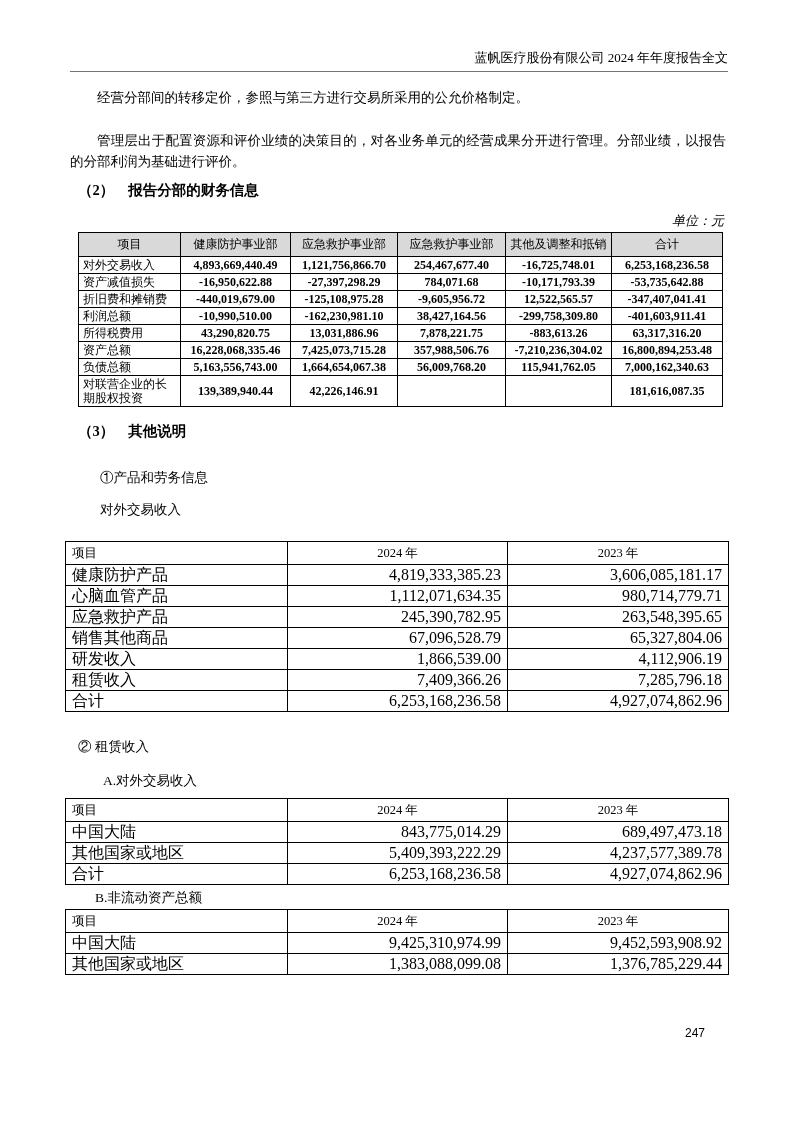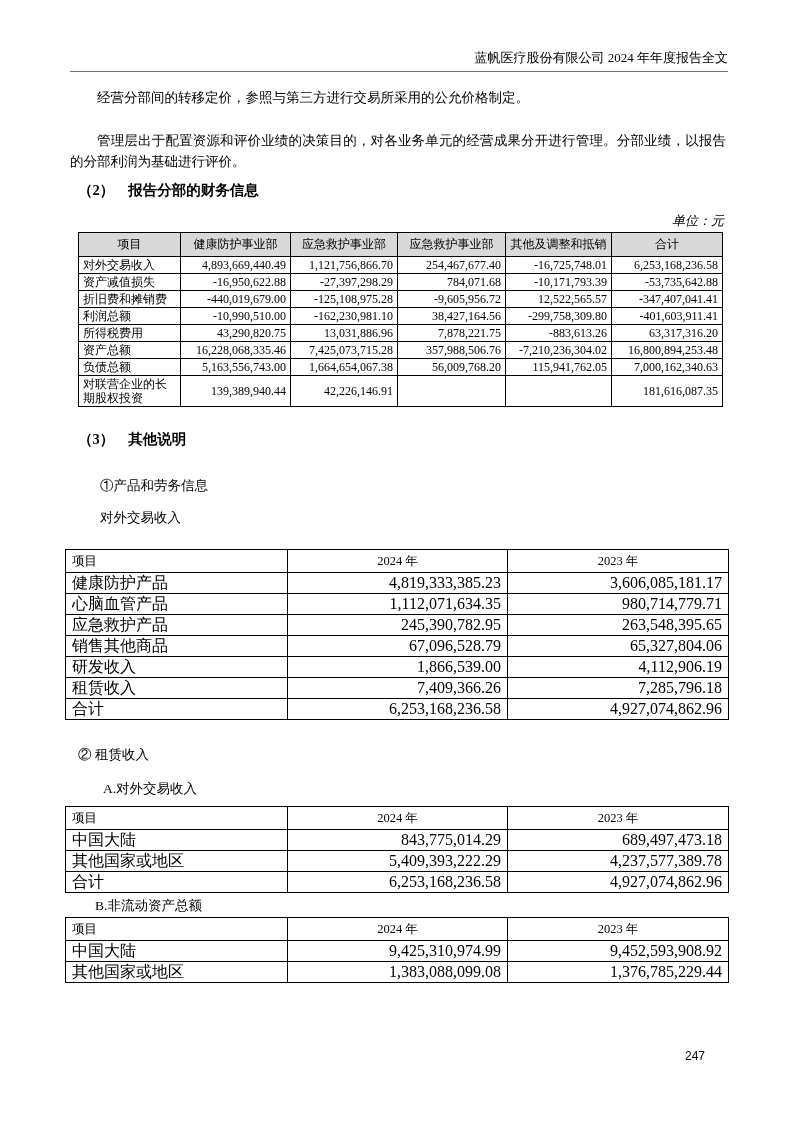--- a/index.html
+++ b/index.html
@@ -35,21 +35,21 @@
   .para-2 { margin-top: 15px; }
 
   .sec-heading {
     font-weight: bold;
     font-size: 14.5px;
     line-height: 20px;
     padding-left: 13px;
   }
   .sec-heading .num { margin-right: 14px; }
   .heading-2 { margin-top: 8px; }
-  .heading-3 { margin-top: 22px; }
+  .heading-3 { margin-top: 14px; }
 
   .unit-label {
     margin-top: 12px;
     text-align: right;
     font-size: 13px;
     line-height: 17px;
     padding-right: 4px;
     font-style: italic;
   }
 
@@ -69,21 +69,21 @@
     font-size: 12px;
     line-height: 15px;
     padding: 4px 2px;
   }
   .seg-table td {
     font-size: 12px;
     line-height: 14px;
     padding: 1px 4px;
   }
   .seg-table td:first-child { text-align: left; }
-  .seg-table td:not(:first-child) { text-align: right; }
+  .seg-table td:not(:first-child) { text-align: center; font-weight: bold; }
 
   
   .yr-table { width: 663px; }
   .yr-table th {
     text-align: center;
     font-size: 12.5px;
     line-height: 16px;
     padding: 3px 6px;
   }
   .yr-table th:first-child { text-align: left; }
@@ -103,21 +103,21 @@
     line-height: 18px;
   }
   .sub-1  { margin-top: 28px; padding-left: 35px; }
   .sub-1b { margin-top: 14px; padding-left: 35px; }
   .sub-2  { margin-top: 26px; padding-left: 13px; }
   .sub-2a { margin-top: 16px; padding-left: 38px; }
   .sub-2b { margin-top: 4px;  padding-left: 30px; }
 
   .page-number {
     position: absolute;
-    top: 1049px;
+    top: 1026px;
     right: 88px;
     font-size: 12px;
     font-family: "Liberation Sans", "DejaVu Sans", sans-serif;
   }
 </style>
 </head>
 <body>
 
 <div class="page">
 

